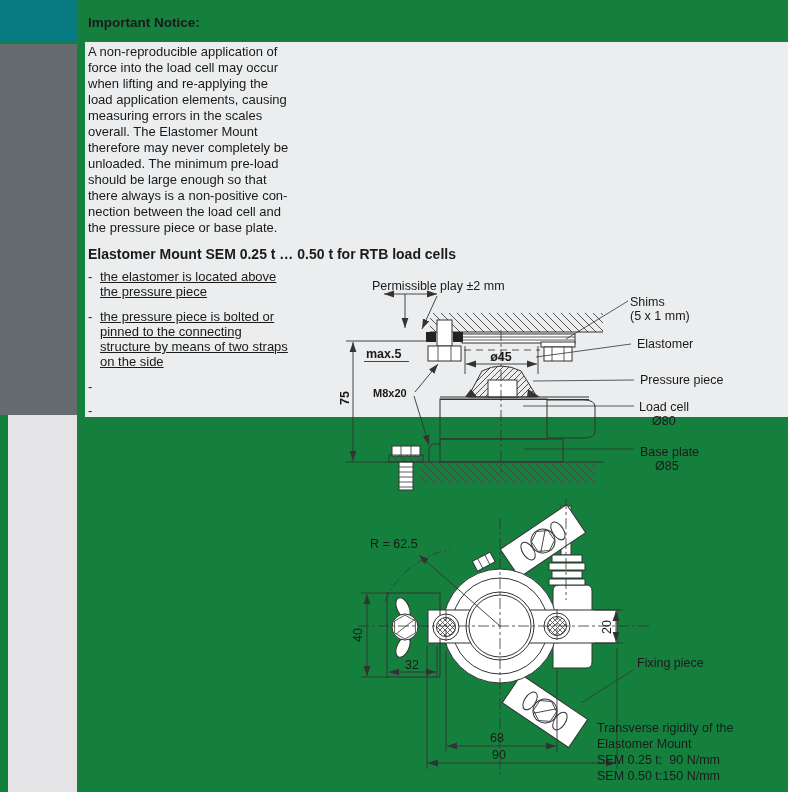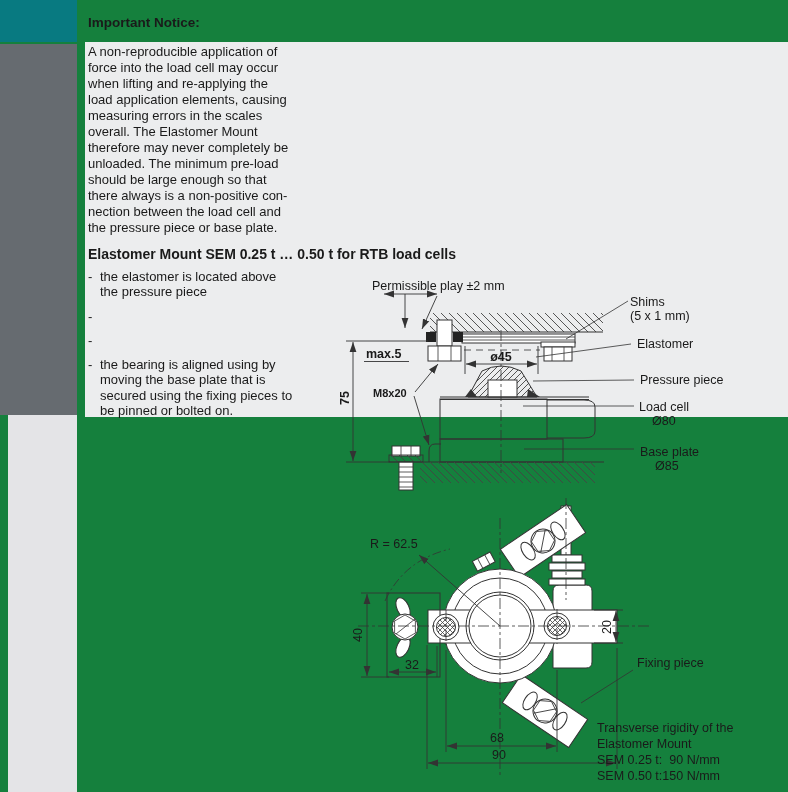--- a/index.html
+++ b/index.html
@@ -9,21 +9,21 @@
   #teal-block{left:0;top:0;width:77px;height:42px;}
   #dark-sidebar{left:0;top:44px;width:77px;height:371px;}
   #light-strip{left:8px;top:415px;width:69px;height:377px;}
   #gray-band{left:85px;top:42px;width:703px;height:375px;}
   #notice-title{left:88px;top:15px;font-size:13.5px;font-weight:bold;}
   #notice-body{left:88px;top:44px;width:240px;font-size:13px;line-height:16px;white-space:pre-line;}
   #section-title{left:88px;top:246px;font-size:14px;font-weight:bold;}
   #bullet-list{left:88px;top:269px;width:270px;font-size:13px;line-height:15.3px;}
   .bullet{display:flex;margin-bottom:9px;}
   .bullet .dash{width:12px;flex:0 0 12px;}
-  .bullet .btext{white-space:pre-line;}
+  .bullet .btext{white-space:pre-line;text-decoration:underline;}
   #drawing-svg{left:330px;top:266px;}
   svg text{font-family:"Liberation Sans","DejaVu Sans",sans-serif;font-size:12.5px;fill:#1a1a1a;}
   svg text.b{font-weight:bold;}
   svg text.small{font-size:11px;font-weight:bold;}
   svg .ln{stroke:#333;stroke-width:1;fill:none;}
   svg .wf{stroke:#333;stroke-width:1;fill:#fff;}
   svg .thin{stroke:#333;stroke-width:0.8;fill:none;}
   svg .cl{stroke:#333;stroke-width:0.8;fill:none;stroke-dasharray:11 3 3 3;}
   svg .dim{stroke:#333;stroke-width:0.9;fill:none;}
 </style>
@@ -54,30 +54,30 @@
   <div class="abs" id="section-title">Elastomer Mount SEM 0.25 t … 0.50 t for RTB load cells</div>
 
   <div class="abs" id="bullet-list">
     <div class="bullet">
       <span class="dash">-</span>
       <span class="btext">the elastomer is located above
 the pressure piece</span>
     </div>
     <div class="bullet">
       <span class="dash">-</span>
+      <span class="btext">the pressure piece is bolted or
+pinned to the connecting
+structure by means of two straps
+on the side</span>
     </div>
     <div class="bullet">
       <span class="dash">-</span>
     </div>
     <div class="bullet">
       <span class="dash">-</span>
-      <span class="btext">the bearing is aligned using by
-moving the base plate that is
-secured using the fixing pieces to
-be pinned or bolted on.</span>
     </div>
   </div>
 
   <svg class="abs" id="drawing-svg" width="458" height="526" viewBox="330 266 458 526">
     <defs>
       <pattern id="hp1" width="8" height="8" patternUnits="userSpaceOnUse">
         <path d="M0,0 L8,8" stroke="#444" stroke-width="0.9" fill="none"></path>
       </pattern>
       <pattern id="hp2" width="6" height="6" patternUnits="userSpaceOnUse">
         <path d="M0,6 L6,0" stroke="#444" stroke-width="0.9" fill="none"></path>

